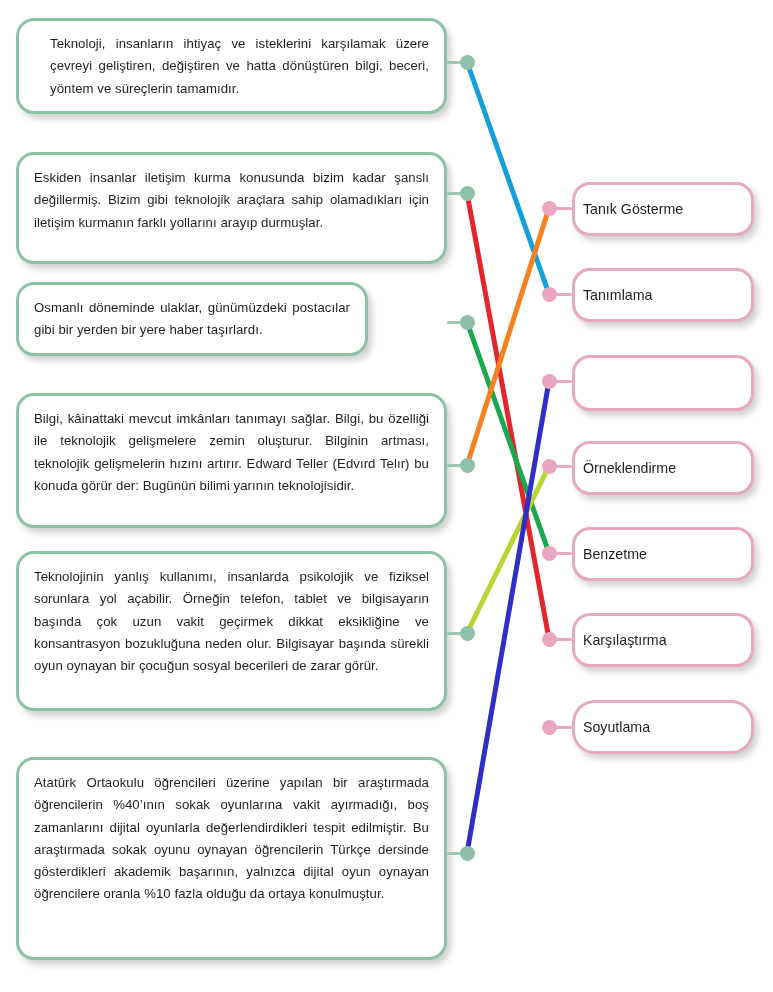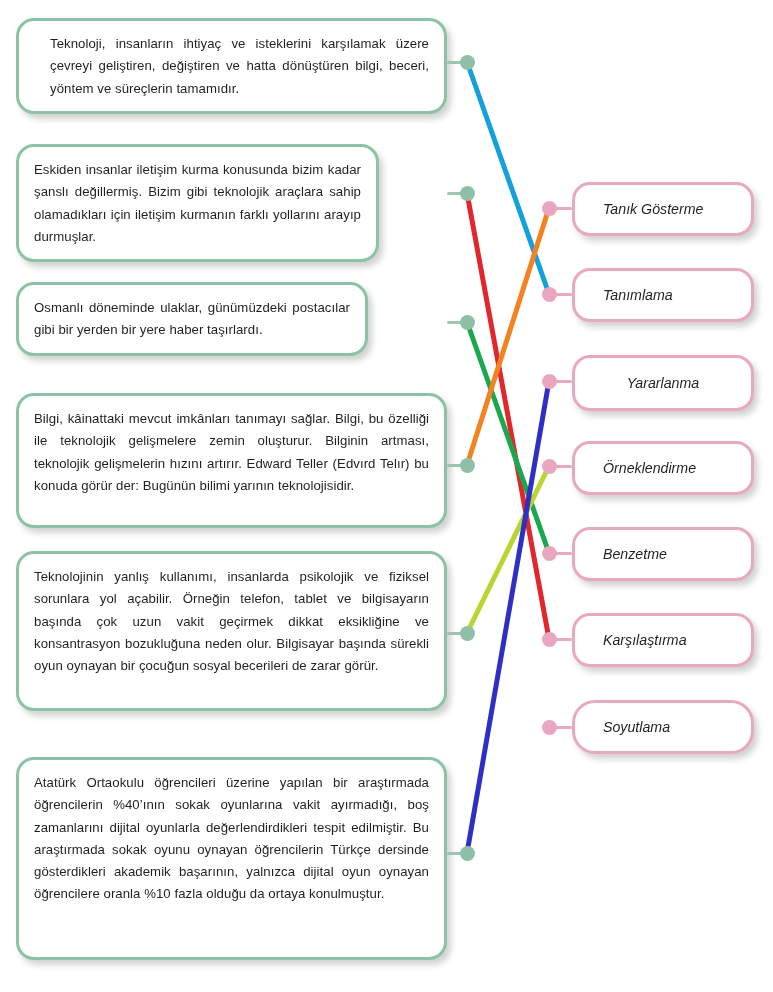--- a/index.html
+++ b/index.html
@@ -52,22 +52,21 @@
   
   .tcard {
     position: absolute;
     box-sizing: border-box;
     background: #ffffff;
     border: 3px solid #e8a9bf;
     border-radius: 18px;
     box-shadow: 4px 5px 6px rgba(0,0,0,0.18);
     display: flex;
     align-items: center;
-    padding: 6px 28px;
-    font-style: italic;
+    padding: 6px 8px;
   }
   .tcard .ttext {
     font-size: 14.2px;
     line-height: 20px;
     color: #231f20;
     width: 100%;
   }
   .tcard.two-line .ttext {
     text-align: center;
     line-height: 21px;
@@ -121,21 +120,21 @@
       <line x1="467" y1="465" x2="549" y2="208" stroke="#f58220" stroke-width="5" stroke-linecap="round"></line>
       <line x1="467" y1="633" x2="549" y2="466" stroke="#b9d531" stroke-width="5" stroke-linecap="round"></line>
       <line x1="467" y1="853" x2="549" y2="381" stroke="#2f2fc8" stroke-width="5" stroke-linecap="round"></line>
     </svg>
   <div id="passage-layer">
       <div class="pcard" style="left: 16px; top: 18px; width: 431px; min-height: 90px; padding-left: 31px;">
         <div class="ptext">Teknoloji, insanların ihtiyaç ve isteklerini karşılamak üzere çevreyi geliştiren, değiştiren ve hatta dönüştüren bilgi, beceri, yöntem ve süreçlerin tamamıdır.</div>
       </div>
       <div class="stub left-stub" style="left: 447px; top: 61px; width: 20px;"></div>
       <div class="dot left-dot" style="left: 460px; top: 55px;"></div>
-      <div class="pcard" style="left: 16px; top: 144px; width: 363px; min-height: 112px;">
+      <div class="pcard" style="left: 16px; top: 152px; width: 431px; min-height: 112px;">
         <div class="ptext">Eskiden insanlar iletişim kurma konusunda bizim kadar şanslı değillermiş. Bizim gibi teknolojik araçlara sahip olamadıkları için iletişim kurmanın farklı yollarını arayıp durmuşlar.</div>
       </div>
       <div class="stub left-stub" style="left: 447px; top: 192px; width: 20px;"></div>
       <div class="dot left-dot" style="left: 460px; top: 186px;"></div>
       <div class="pcard" style="left: 16px; top: 282px; width: 352px; min-height: 68px;">
         <div class="ptext">Osmanlı döneminde ulaklar, günümüzdeki postacılar gibi bir yerden bir yere haber taşırlardı.</div>
       </div>
       <div class="stub left-stub" style="left: 447px; top: 321px; width: 20px;"></div>
       <div class="dot left-dot" style="left: 460px; top: 315px;"></div>
       <div class="pcard" style="left: 16px; top: 393px; width: 431px; min-height: 135px;">
@@ -160,21 +159,20 @@
       </div>
       <div class="stub right-stub" style="left: 549px; top: 207px; width: 23px;"></div>
       <div class="dot right-dot" style="left: 542px; top: 201px;"></div>
       <div class="tcard" style="left: 572px; top: 268px; width: 182px; height: 54px;">
         <div class="ttext">Tanımlama</div>
       </div>
       <div class="stub right-stub" style="left: 549px; top: 293px; width: 23px;"></div>
       <div class="dot right-dot" style="left: 542px; top: 287px;"></div>
       <div class="tcard two-line" style="left: 572px; top: 355px; width: 182px; height: 56px;">
         <div class="ttext">
-          <span class="l2">Yararlanma</span>
         </div>
       </div>
       <div class="stub right-stub" style="left: 549px; top: 380px; width: 23px;"></div>
       <div class="dot right-dot" style="left: 542px; top: 374px;"></div>
       <div class="tcard" style="left: 572px; top: 441px; width: 182px; height: 54px;">
         <div class="ttext">Örneklendirme</div>
       </div>
       <div class="stub right-stub" style="left: 549px; top: 465px; width: 23px;"></div>
       <div class="dot right-dot" style="left: 542px; top: 459px;"></div>
       <div class="tcard" style="left: 572px; top: 527px; width: 182px; height: 54px;">

